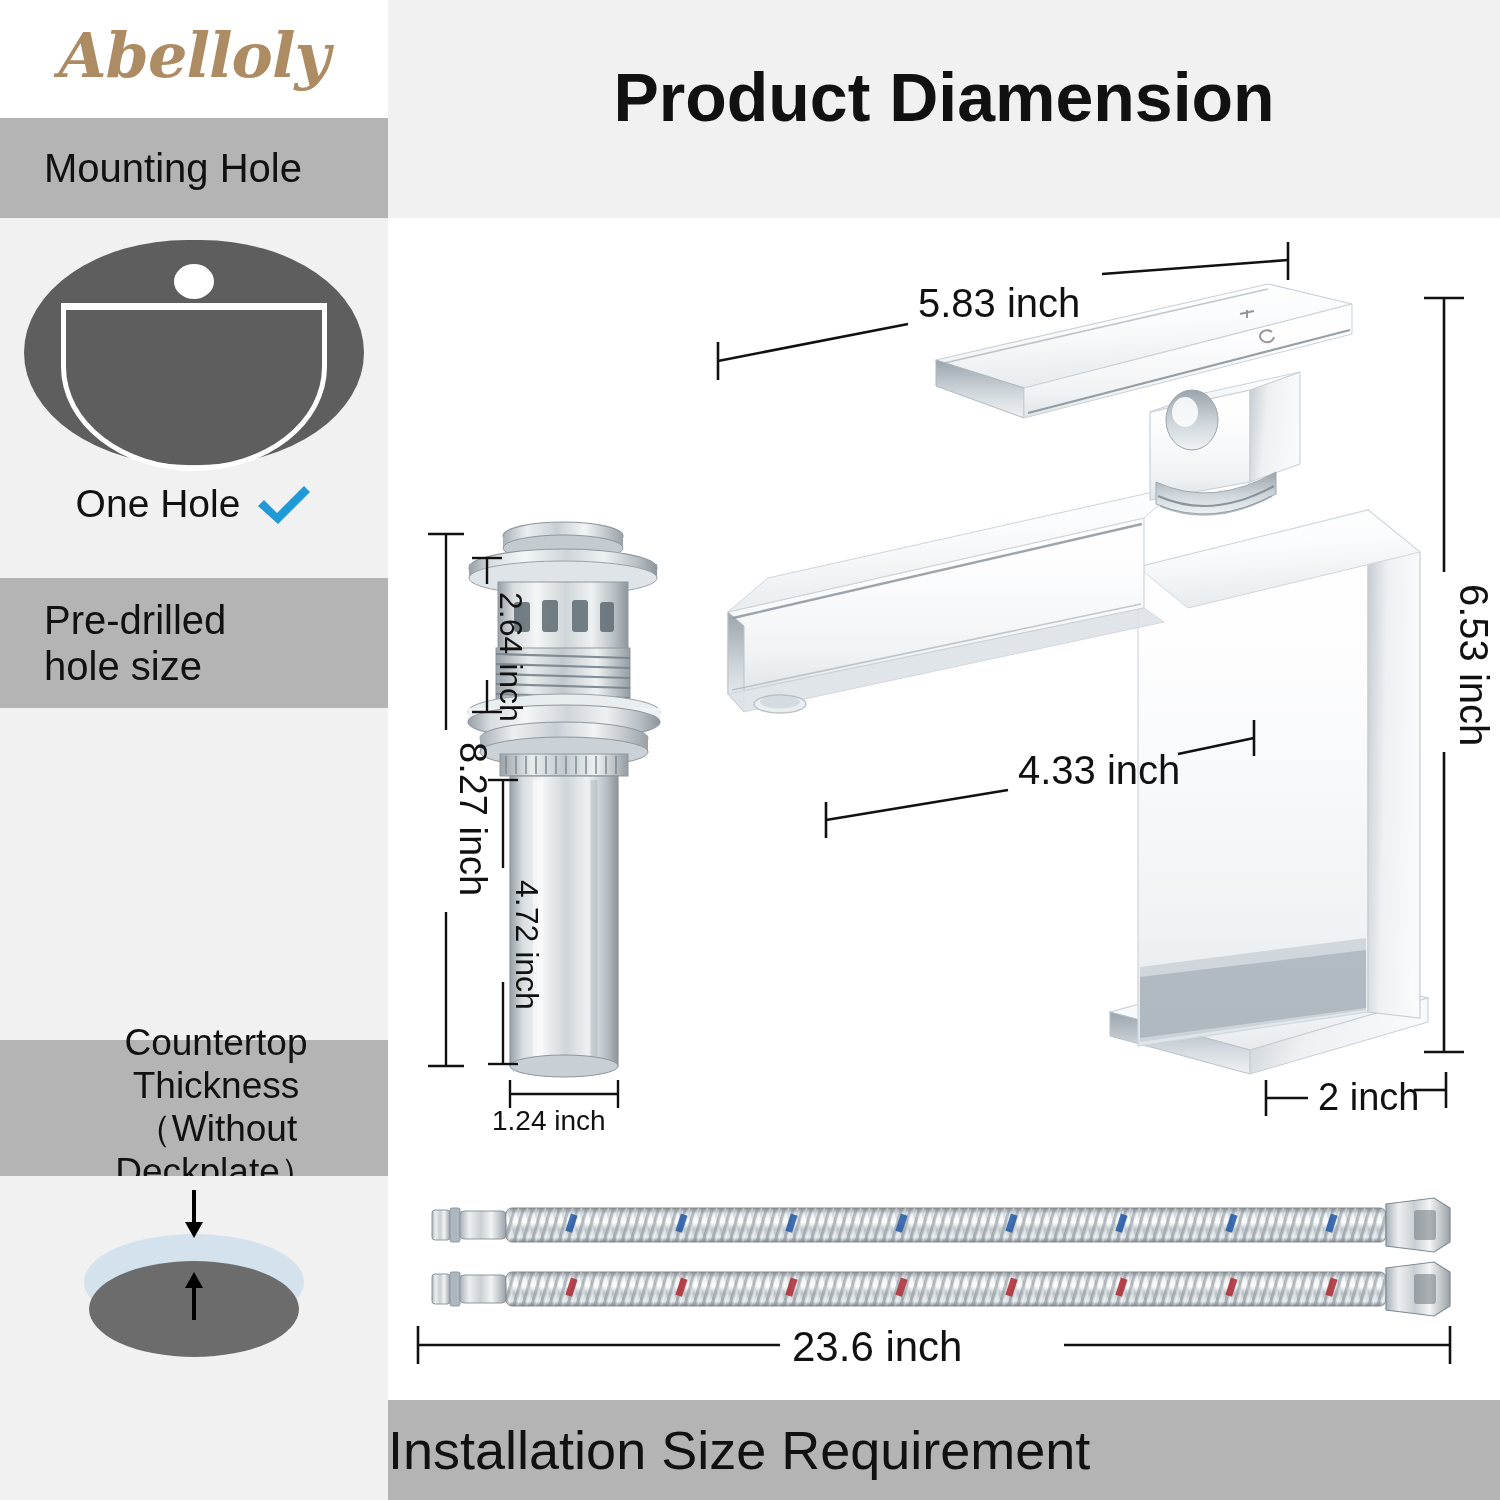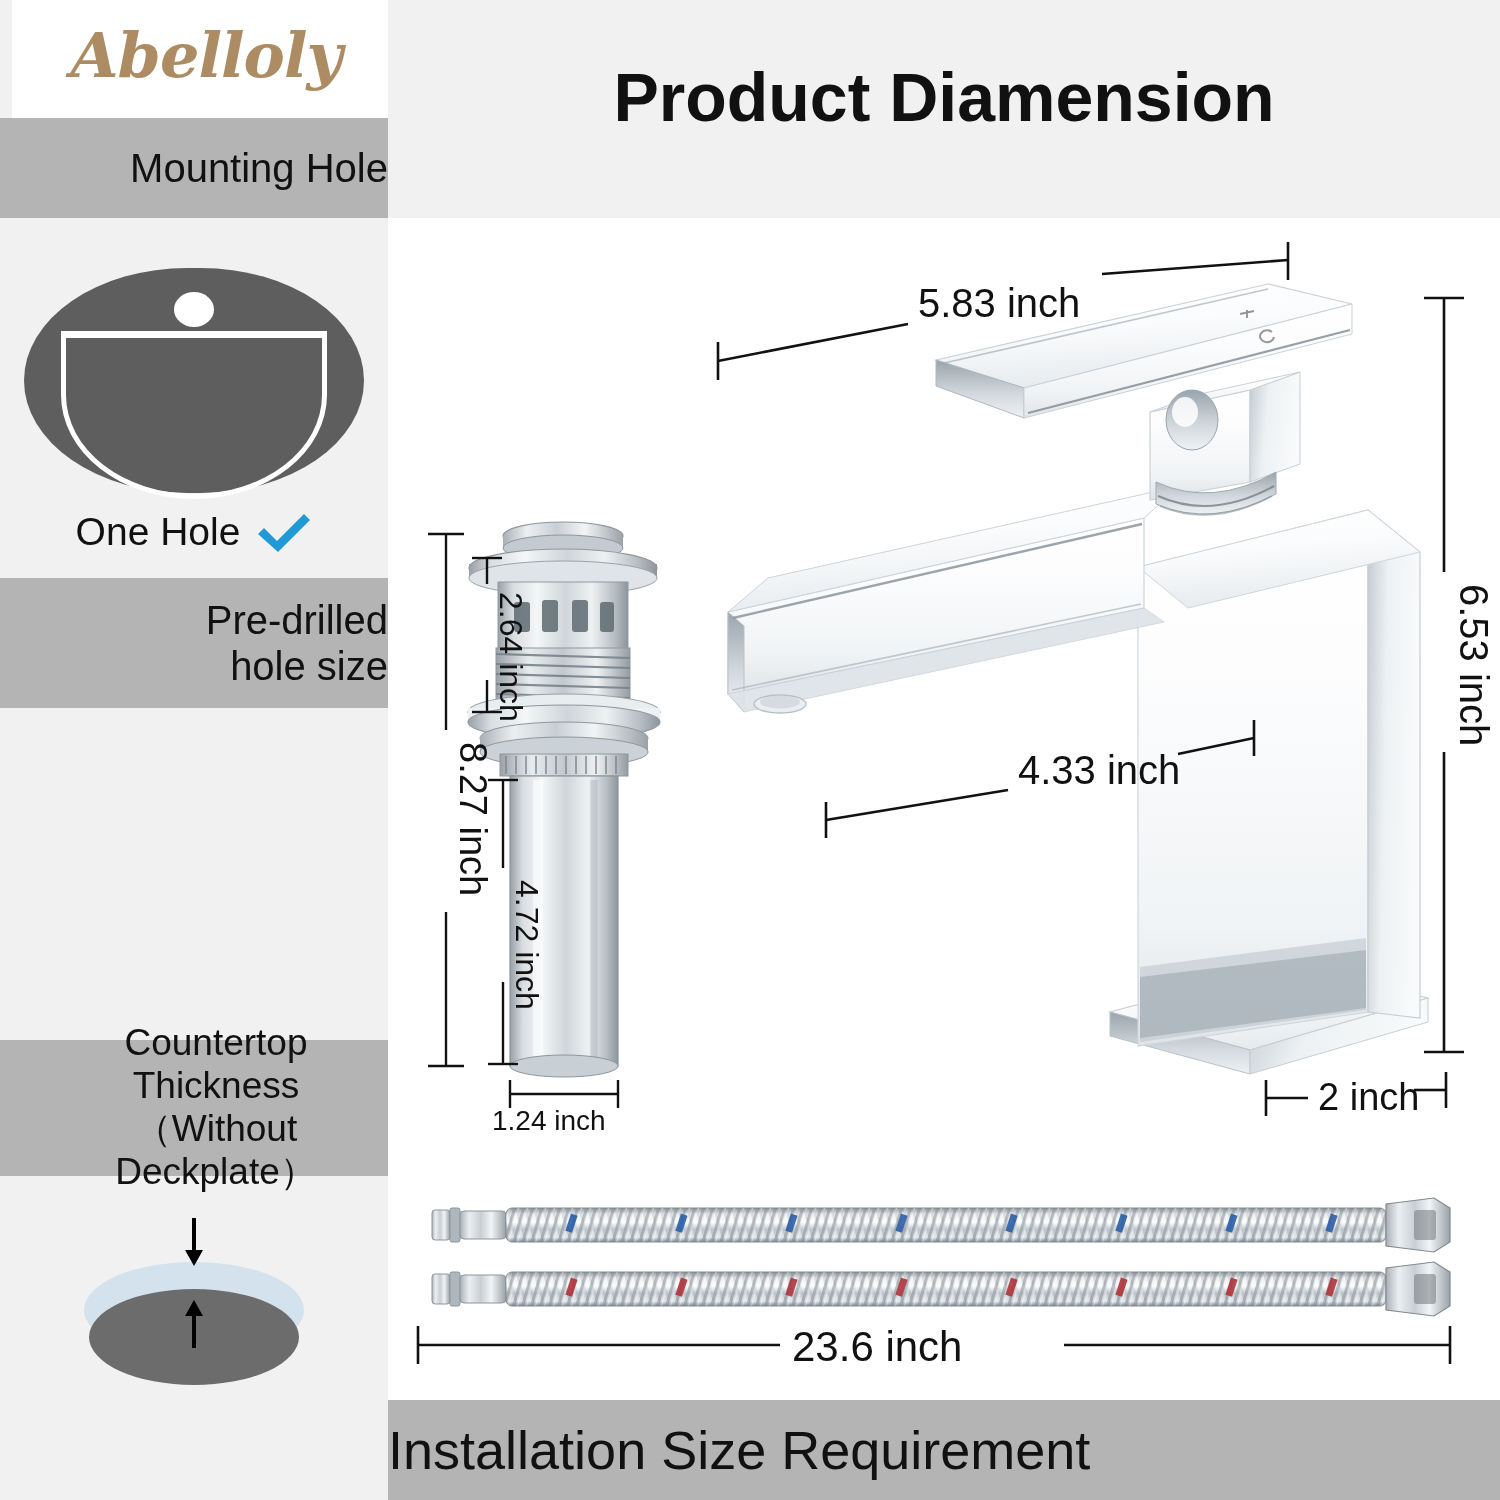--- a/index.html
+++ b/index.html
@@ -13,52 +13,52 @@
 
   
   #page { position:absolute; inset:0; width:1500px; height:1500px; background:#ffffff; }
 
   
   #left-col {
     position:absolute; left:0; top:0; width:388px; height:1500px;
     background:#f1f1f1;
   }
   .brand-box {
-    position:absolute; left:12px; top:0; width:388px; height:118px;
+    position:absolute; left:0; top:0; width:388px; height:118px;
     background:#ffffff;
     display:flex; align-items:center; justify-content:center;
   }
   .brand-text {
     font-family:"DejaVu Serif", serif;
     font-style:italic;
     font-weight:bold;
     font-size:62px;
     color:#ad8c63;
     letter-spacing:-1px;
     line-height:1;
     transform:translateY(-3px);
   }
 
   .gray-band {
     position:absolute; left:0; width:388px;
     background:#b4b4b4;
     display:flex; flex-direction:column;
-    align-items:flex-end; justify-content:center;
+    align-items:flex-start; justify-content:center;
     text-align:center;
     color:#111;
     padding-left:44px;
   }
   .gray-band span { display:block; font-size:40px; line-height:1.16; }
 
   #band-mounting { top:118px; height:100px; }
   #band-predrilled { top:578px; height:130px; }
   #band-countertop { top:1040px; height:136px; }
   #band-countertop span { font-size:37px; }
 
-  .panel { position:absolute; left:0; width:388px; background:#f1f1f1;margin-top:28px; }
+  .panel { position:absolute; left:0; width:388px; background:#f1f1f1; }
   #panel-one-hole   { top:218px; height:360px; }
   #panel-predrilled { top:708px; height:332px; }
   #panel-countertop { top:1176px; height:324px; }
 
   .caption { text-align:center; font-size:39px; color:#111; line-height:1.25; }
 
   
   .sink-wrap { position:absolute; left:24px; top:22px; width:340px; height:225px; }
   .sink-body {
     position:absolute; left:0; top:0; width:340px; height:225px;

